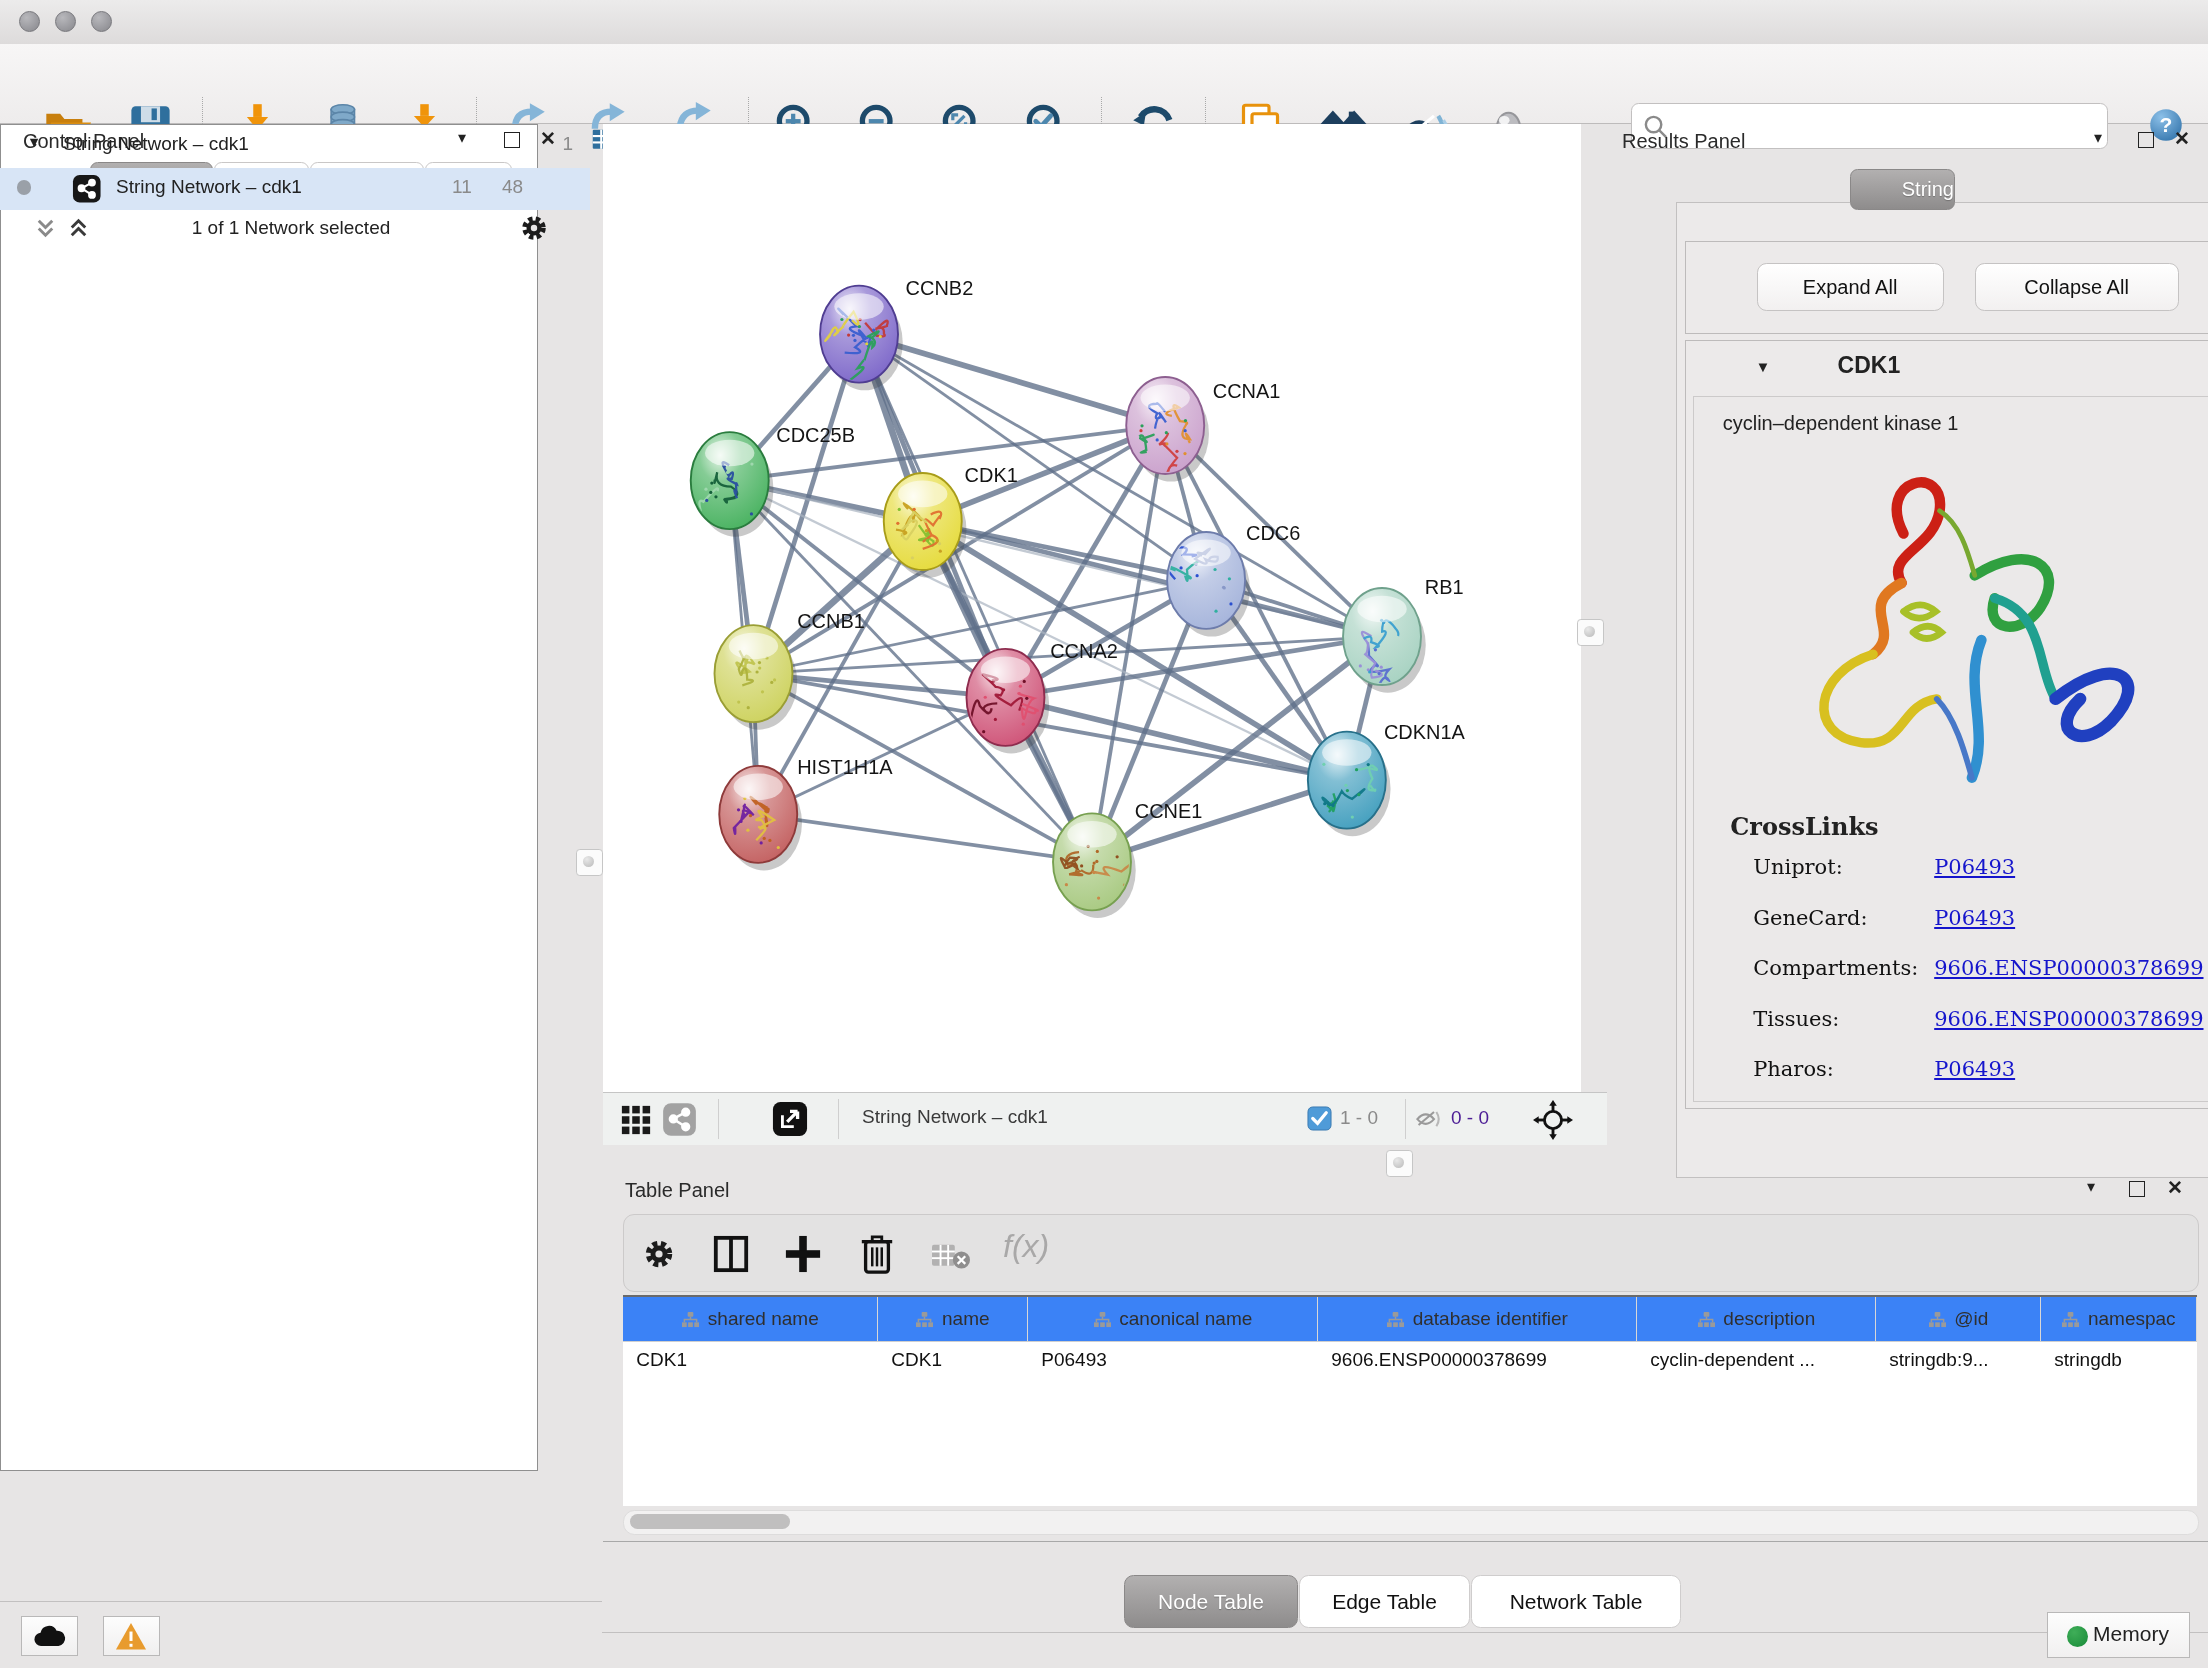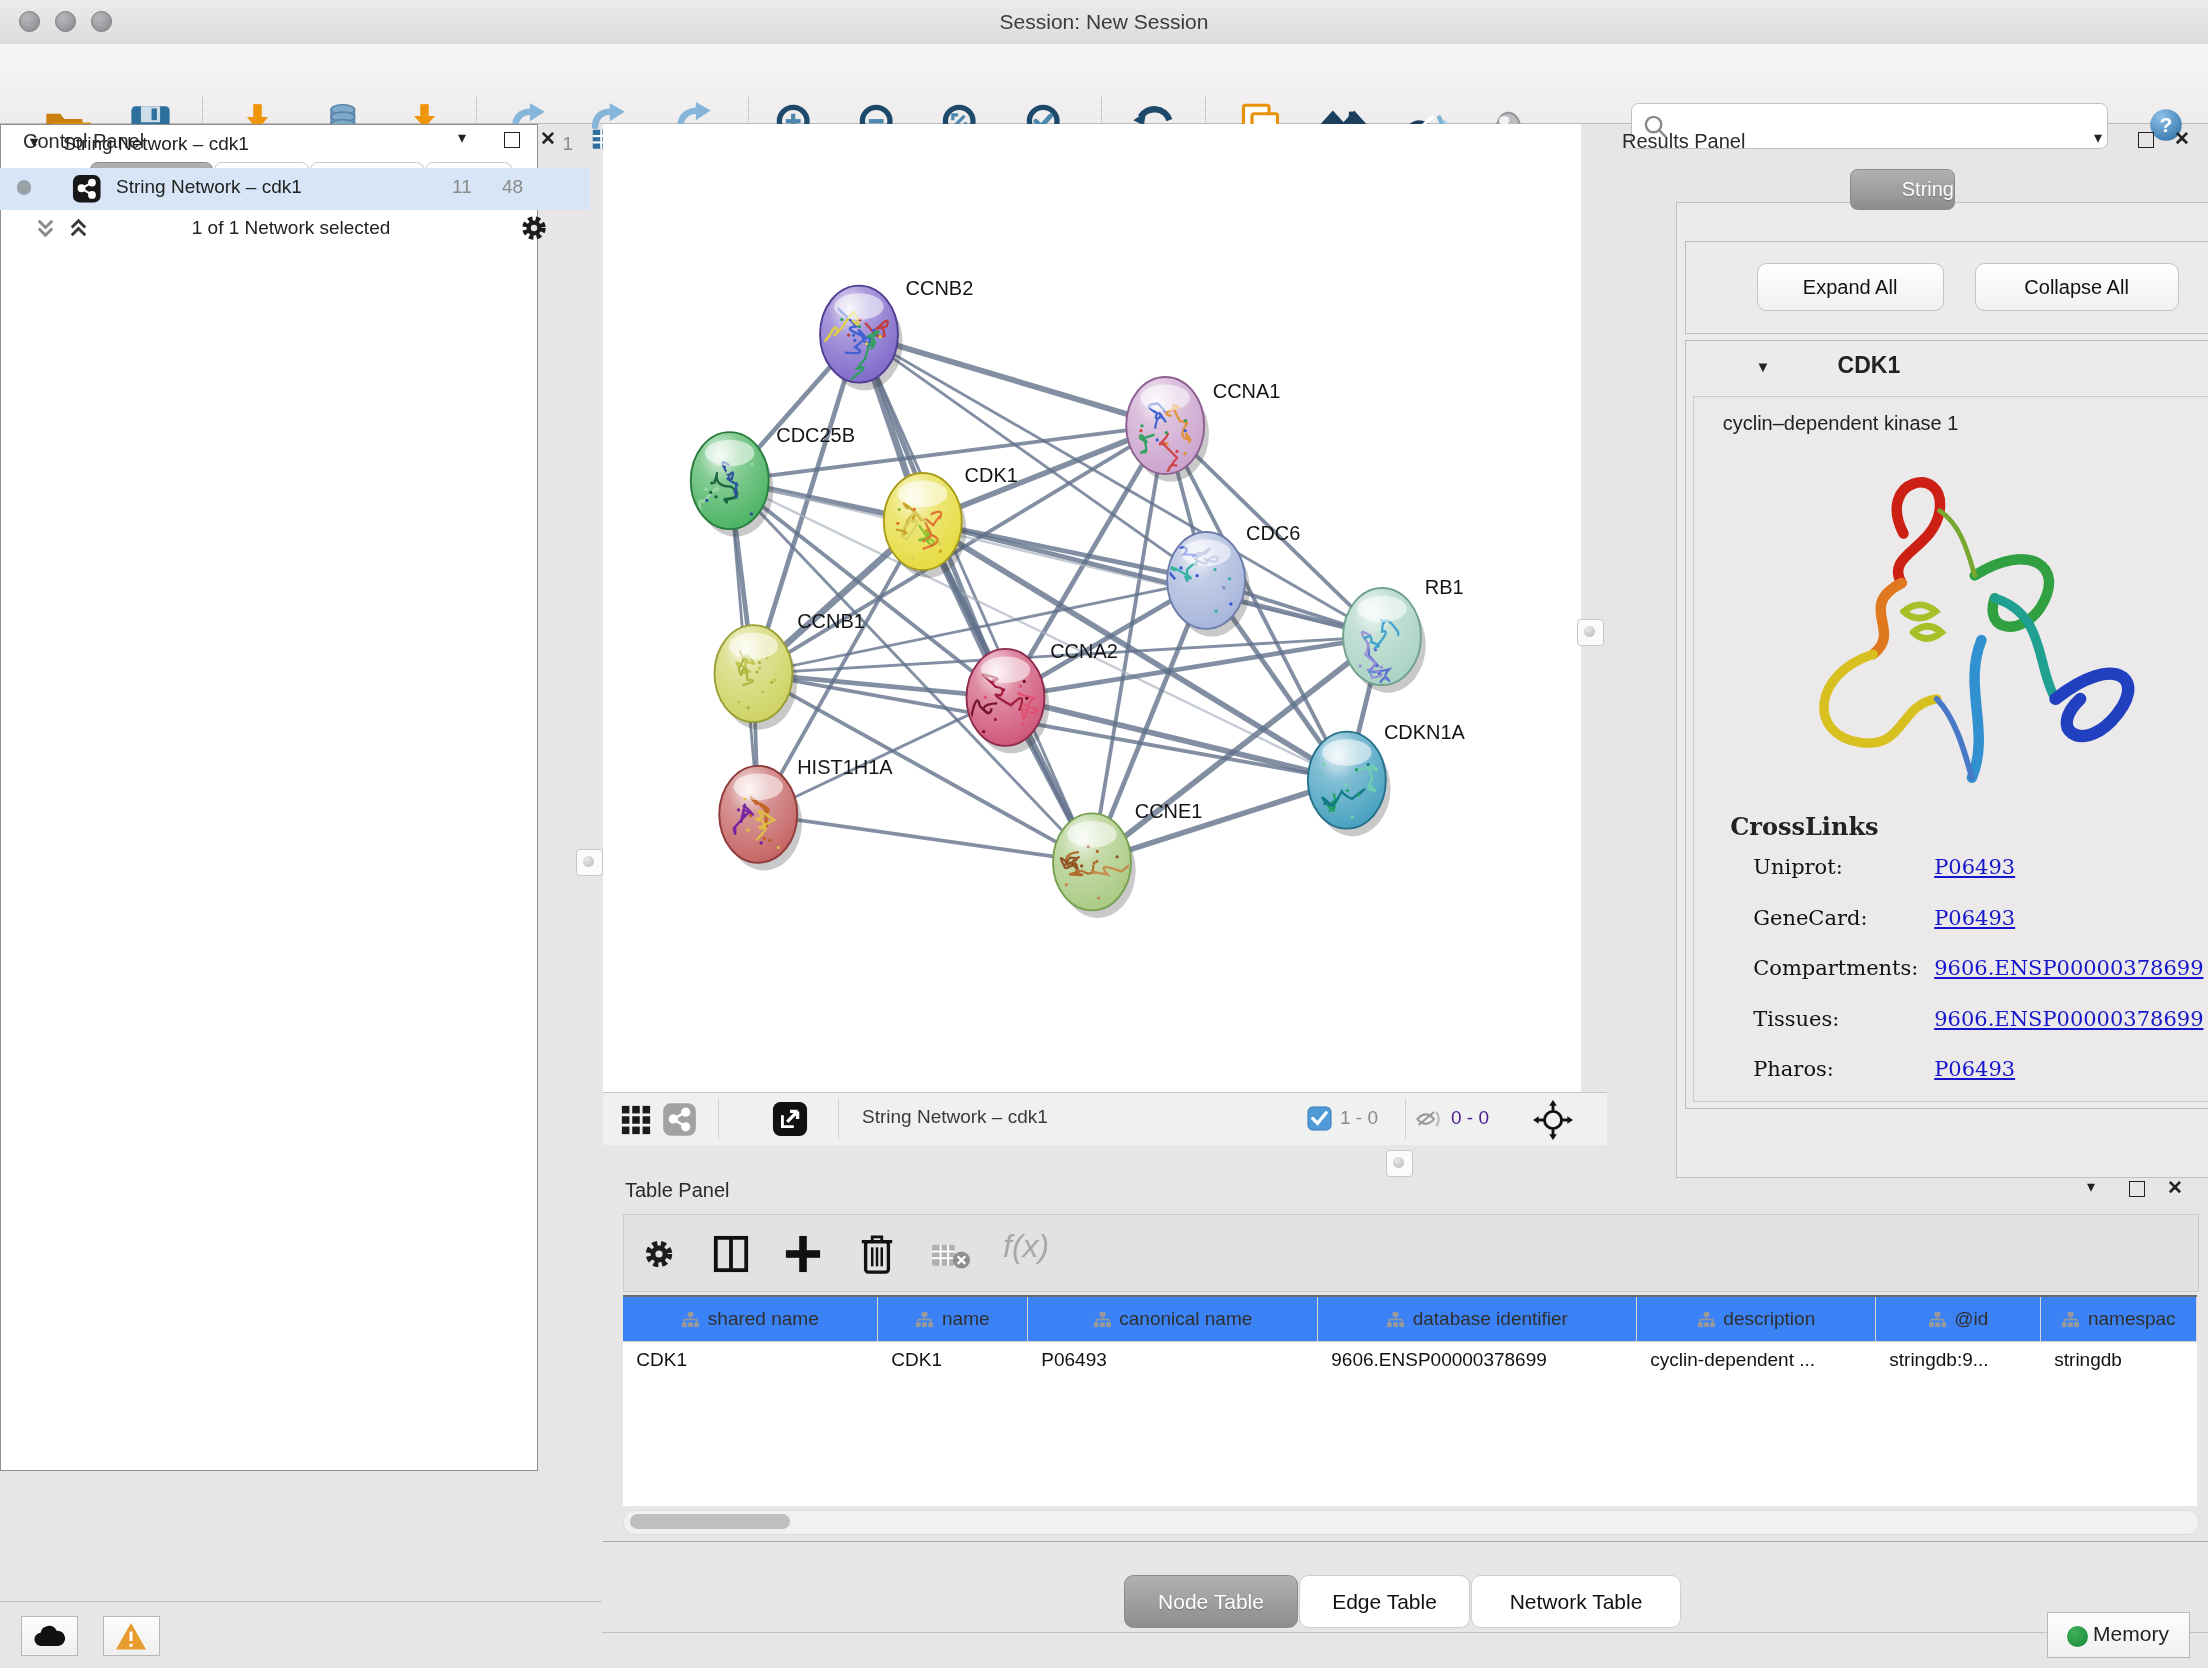--- a/index.html
+++ b/index.html
@@ -43,21 +43,21 @@
        background:radial-gradient(circle at 35% 30%,#e8e8e8,#b9b9b9);}
   
   #rp-box{left:1676px;top:202px;width:588px;height:974px;background:#eceaea;border:1px solid #c2c0c0;}
   .btn{background:linear-gradient(#ffffff,#f2f0f0);border:1px solid #c5c3c3;border-radius:9.5px;
        font-size:20px;text-align:center;color:#111;}
   #rp-entry-content{left:7.6px;top:55px;width:569px;height:704px;background:#ebe9e9;border:1px solid #cccaca;}
   .serif{font-family:"DejaVu Serif","Liberation Serif",serif;}
   .xl-label{font-size:21px;color:#111;}
   .xl-link{font-size:21px;color:#1515cc;text-decoration:underline;}
   
-  #tp-toolbar{left:623px;top:1214px;width:1574px;height:76px;background:#e3e2e2;border:1px solid #cccaca;border-radius:0;}
+  #tp-toolbar{left:623px;top:1214px;width:1574px;height:76px;background:#e3e2e2;border:1px solid #cccaca;border-radius:11px;}
   #tp-table{left:623px;top:1295px;width:1574px;height:209px;background:#fff;border-top:2.9px solid #6a6a6a;}
   .tp-grid{display:grid;grid-template-columns:255px 150px 290px 319px 239px 165px 1fr;}
   #tp-header{position:absolute;left:0;top:0;width:100%;height:44px;background:#3b82f6;border-bottom:1px solid #cfcfcf;}
   .tp-hcell{display:flex;align-items:center;justify-content:center;gap:7.6px;font-size:19px;color:#2f2f2f;
        border-right:1px solid #d8d7d7;overflow:hidden;white-space:nowrap;}
   #tp-row0{position:absolute;left:0;top:44px;width:100%;height:38px;}
   .tp-cell{font-size:19px;color:#111;padding-left:13.3px;line-height:38px;overflow:hidden;white-space:nowrap;}
   #tp-hscroll{left:623px;top:1510px;width:1574px;height:23px;background:#f2f1f1;border:1px solid #dddcdc;border-radius:11.4px;}
   #tp-thumb{left:5.7px;top:2.9px;width:160px;height:15px;background:#c0bfbf;border-radius:7.6px;position:absolute;}
   .bigtab{display:inline-block;height:51px;line-height:51px;text-align:center;font-size:21px;
@@ -71,21 +71,20 @@
   #memory-dot{position:absolute;left:19px;top:13.3px;width:21px;height:21px;border-radius:50%;
        background:radial-gradient(circle at 35% 30%,#3fae58,#188a38);}
 </style>
 </head>
 <body>
 
 <div id="titlebar" class="abs">
   <div class="traffic abs" style="left:19px"></div>
   <div class="traffic abs" style="left:55px"></div>
   <div class="traffic abs" style="left:91px"></div>
-  <div id="win-title" class="abs">Session: New Session</div>
 </div>
 
 <div id="toolbar" class="abs">
 
   <svg class="tb-icon abs" style="left:41px" viewBox="0 0 48 48">
     <path d="M5 12 h13 l4 5 h17 v5 H5 z" fill="#c87f0d"></path>
     <path d="M3 40 L10 21 h36 l-7 19 z" fill="#f2a840" stroke="#d98e12" stroke-width="1.5"></path>
   </svg>
   <svg class="tb-icon abs" style="left:125px" viewBox="0 0 48 48">
     <rect x="6" y="5" width="36" height="39" rx="4" fill="#2f6f9d"></rect>

